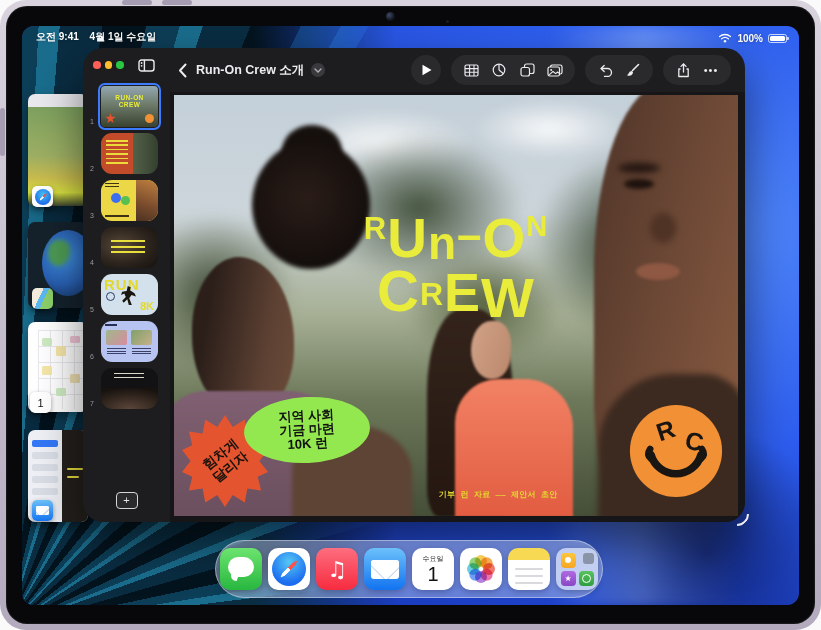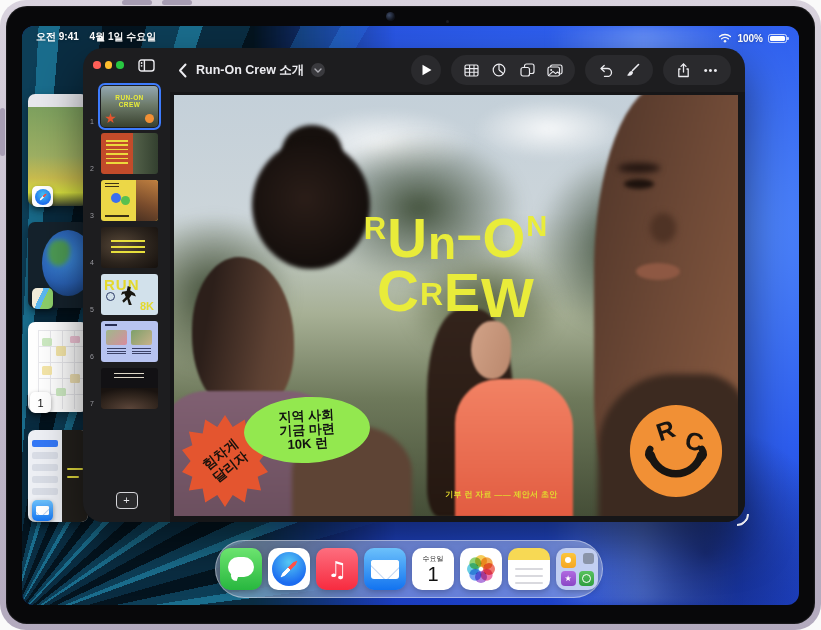--- a/index.html
+++ b/index.html
@@ -75,21 +75,21 @@
     border-bottom-color:#e8e8ee;border-radius:50%;transform:rotate(-45deg);}
 
   
   .ksidebar{width:87px;flex:0 0 87px;display:flex;flex-direction:column;border-radius:20px 0 0 20px;}
   .ksb-head{height:34px;display:flex;align-items:center;padding:0 10px;gap:4px;}
   .tl{width:7.5px;height:7.5px;border-radius:50%;}
   .toggle{margin-left:10px;}
   .ksb-list{flex:1;padding:2px 0 0 6px;}
   .thumbRow{position:relative;height:47px;}
   .thumbRow .num{position:absolute;left:1px;bottom:6px;font-size:7px;color:#98989e;}
-  .thumb{position:absolute;left:12px;top:2px;width:57px;height:41px;border-radius:3px;overflow:hidden;}
+  .thumb{position:absolute;left:12px;top:2px;width:57px;height:41px;border-radius:11px;overflow:hidden;}
   .thumbRow.sel .thumb{outline:2px solid #3d7bfd;outline-offset:1.5px;border-radius:4px;}
   .ksb-foot{height:44px;display:flex;align-items:center;justify-content:center;}
   .addbtn{width:22px;height:17px;border:1.5px solid #d6d6da;border-radius:4px;color:#e8e8ec;
     font-size:11px;line-height:14px;text-align:center;background:#2a2a2c;}
 
   
   .t1{background:linear-gradient(180deg,#93a7b2 0%,#6e7c6b 45%,#39412f 100%);}
   .t1 .tt{position:absolute;top:8px;width:100%;text-align:center;color:#e9ec3a;font-weight:bold;font-size:6.5px;line-height:1.15;letter-spacing:.4px;}
   .t1 .star{position:absolute;left:4px;bottom:3px;width:11px;height:11px;background:#e4552f;
     clip-path:polygon(50% 0,61% 35%,98% 35%,68% 57%,79% 91%,50% 70%,21% 91%,32% 57%,2% 35%,39% 35%);}
@@ -179,21 +179,21 @@
   .L2a{font-size:58px;} .L2b{font-size:32px;transform:translateY(4px);}
   .L2c{font-size:54px;transform:translateY(3px);} .L2d{font-size:56px;transform:translateY(7px);}
 
   .sticker-burst{position:absolute;left:8px;top:320px;width:86px;height:92px;background:#e4552f;
     clip-path:polygon(50% 0,59% 13%,73% 5%,76% 20%,92% 18%,88% 33%,100% 38%,90% 50%,100% 62%,88% 67%,92% 82%,76% 80%,73% 95%,59% 87%,50% 100%,41% 87%,27% 95%,24% 80%,8% 82%,12% 67%,0 62%,10% 50%,0 38%,12% 33%,8% 18%,24% 20%,27% 5%,41% 13%);
     display:flex;align-items:center;justify-content:center;}
   .sticker-burst .bt{transform:rotate(-38deg);color:#1a120c;font-weight:bold;font-size:13.5px;line-height:1.15;text-align:center;white-space:nowrap;}
   .sticker-oval{position:absolute;left:70px;top:302px;width:126px;height:66px;border-radius:50%;background:#93e84f;
     display:flex;align-items:center;justify-content:center;transform:rotate(-3deg);}
   .sticker-oval .ot{color:#111;font-weight:bold;font-size:13px;line-height:1.08;text-align:center;white-space:nowrap;}
-  .caption{position:absolute;left:0;top:394px;width:68%;text-align:right;color:#e3d92e;font-size:8px;font-weight:bold;letter-spacing:.3px;}
+  .caption{position:absolute;left:0;top:394px;width:68%;text-align:right;color:#e3d92e;font-size:8px;font-weight:bold;letter-spacing:.3px;font-family:Liberation Mono, monospace;}
   .rc-badge{position:absolute;right:14px;top:308px;width:96px;height:96px;}
 
   
   .dock{position:absolute;left:193px;top:514px;width:388px;height:58px;border-radius:29px;
     background:rgba(195,208,242,.45);border:1px solid rgba(255,255,255,.4);
     backdrop-filter:blur(12px);display:flex;align-items:center;justify-content:center;gap:6px;}
   .ic{width:42px;height:42px;border-radius:10px;position:relative;overflow:hidden;box-shadow:0 2px 6px rgba(0,0,0,.25);}
   .ic-msg{background:linear-gradient(180deg,#6ce46f,#28b73f);}
   .ic-msg .bub{position:absolute;left:8px;top:9px;width:26px;height:20px;border-radius:10px;background:#fff;}
   .ic-msg .tail{position:absolute;left:10px;top:25px;width:8px;height:8px;background:#fff;border-radius:0 0 0 8px;transform:skewX(-18deg);}

